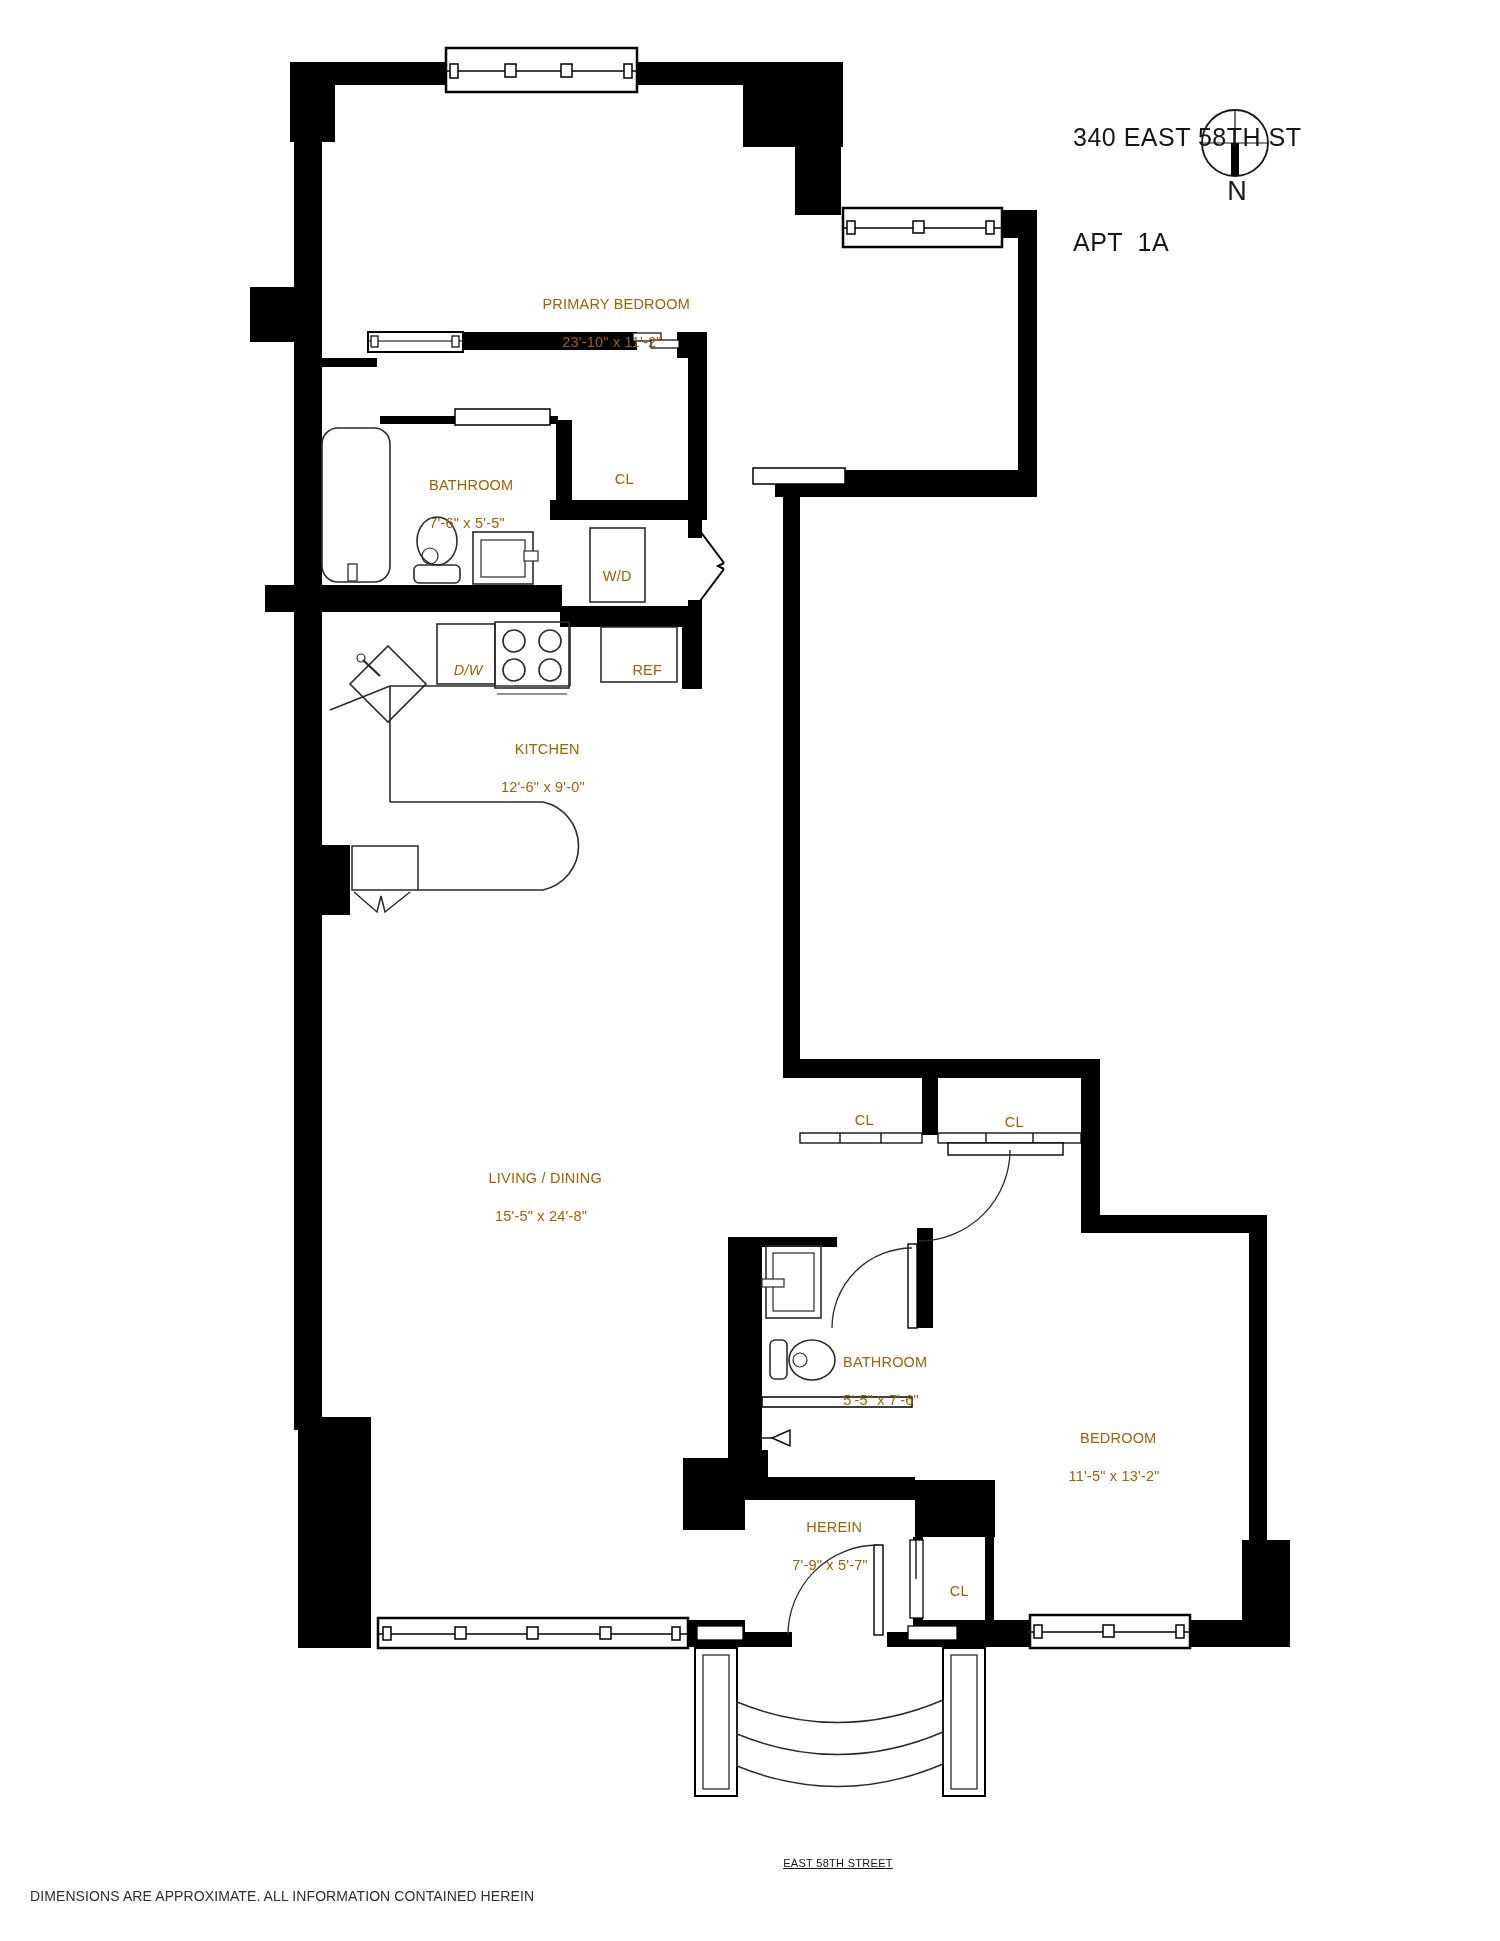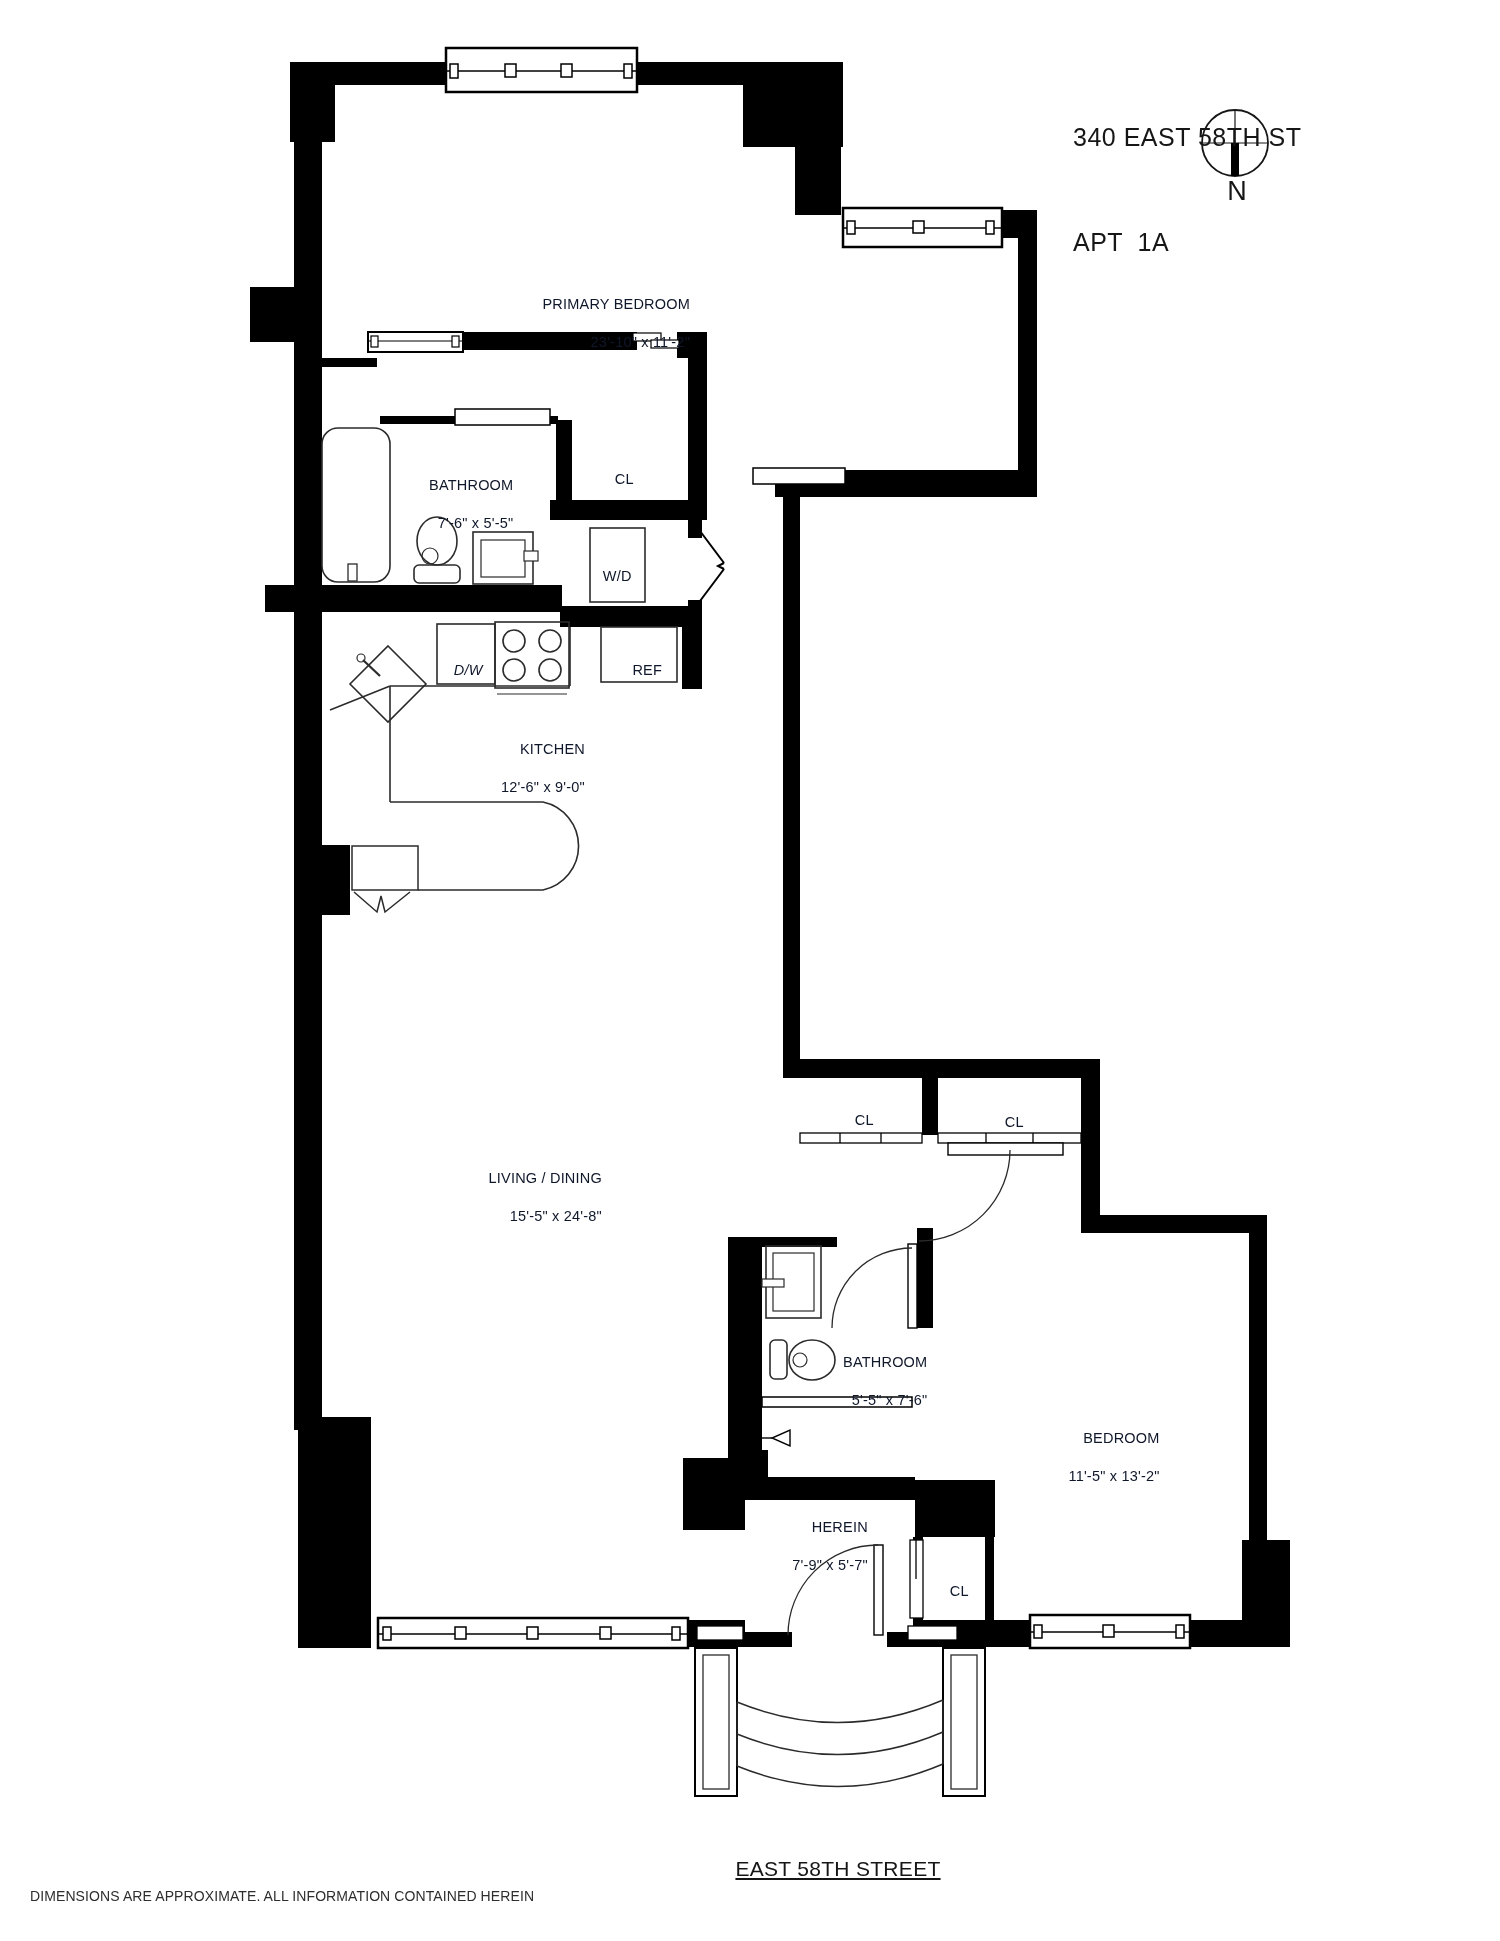--- a/index.html
+++ b/index.html
@@ -2,35 +2,35 @@
 <html><head>
 <meta charset="utf-8">
 <style>
   html,body{margin:0;padding:0;}
   body{
     width:1500px;height:1941px;position:relative;background:#ffffff;
     font-family:"Liberation Sans",sans-serif;overflow:hidden;
   }
   svg.plan{position:absolute;left:0;top:0;width:1500px;height:1941px;}
   .lbl{
-    position:absolute;transform:translateX(-50%);text-align:right;
-    font-size:14.5px;line-height:19px;color:#0f172a;letter-spacing:.2px;white-space:pre;
+    position:absolute;transform:translateX(-50%);text-align:center;
+    font-size:14.5px;line-height:19px;color:#a16207;letter-spacing:.2px;white-space:pre;
   }
   .lbl .dims{display:block;}
   .title{
     position:absolute;left:1073px;top:50px;font-size:25px;line-height:35px;
     letter-spacing:.5px;color:#161616;white-space:pre;
   }
   .north{
     position:absolute;left:1237px;top:176px;transform:translateX(-50%);
     font-size:27px;color:#161616;
   }
   .street{
     position:absolute;left:838px;top:1857px;transform:translateX(-50%);
-    font-size:21px;letter-spacing:.3px;color:#161616;
+    font-size:11px;letter-spacing:.3px;color:#161616;
     text-decoration:underline;white-space:pre;
   }
   .disc{
     position:absolute;left:30px;top:1853px;font-size:14px;line-height:17.6px;
     color:#2e2e2e;letter-spacing:.1px;white-space:pre;
   }
 </style>
 </head>
 <body>
 

